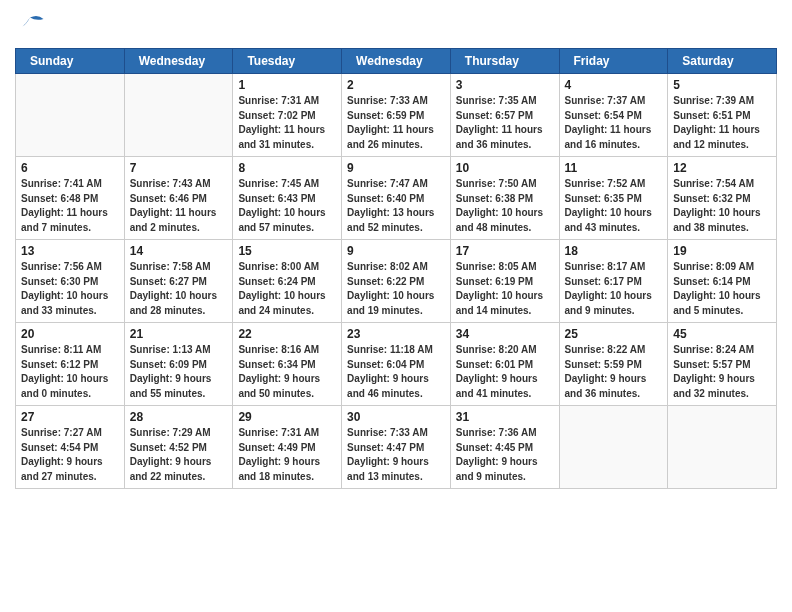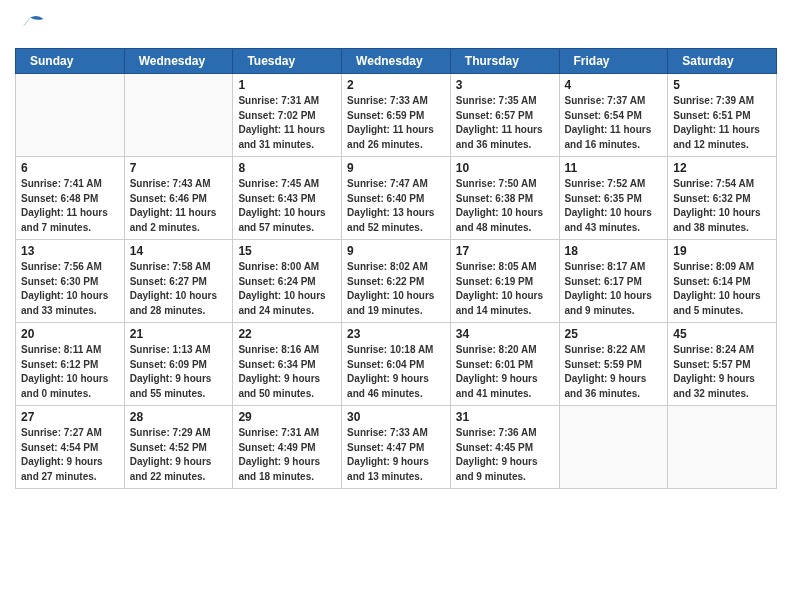--- a/index.html
+++ b/index.html
@@ -311,21 +311,21 @@
         <span class="day-number">22</span>
         <div class="day-info">
           <span>Sunrise: </span><span>8:16 AM</span><br>
           <span>Sunset: </span><span>6:34 PM</span><br>
           <span>Daylight: </span><span>9 hours and 50 minutes.</span>
         </div>
       </td>
           <td>
         <span class="day-number">23</span>
         <div class="day-info">
-          <span>Sunrise: </span><span>10:18 AM</span><br>
+          <span>Sunrise: </span><span>11:18 AM</span><br>
           <span>Sunset: </span><span>6:04 PM</span><br>
           <span>Daylight: </span><span>9 hours and 46 minutes.</span>
         </div>
       </td>
           <td>
         <span class="day-number">34</span>
         <div class="day-info">
           <span>Sunrise: </span><span>8:20 AM</span><br>
           <span>Sunset: </span><span>6:01 PM</span><br>
           <span>Daylight: </span><span>9 hours and 41 minutes.</span>

